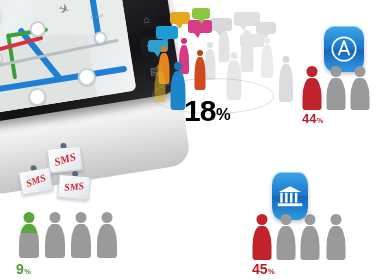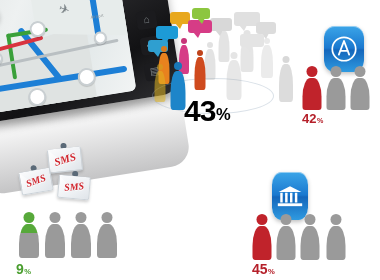--- a/index.html
+++ b/index.html
@@ -366,21 +366,21 @@
       <div class="head" style="top:0; width:8px; height:8px; background:#1a78b8;"></div>
       <div class="body" style="top:9px; width:15px; height:39px; background:#1d85c9;"></div>
     </div>
     <div class="fig" style="left:6px; top:56px; width:12px; height:38px; opacity:.55;">
       <div class="head" style="top:0; width:6px; height:6px; background:#cfa41e;"></div>
       <div class="body" style="top:7px; width:11px; height:31px; background:#e0b422;"></div>
     </div>
   </div>
 
   <div class="pct-label" style="left:184px; top:96px; font-size:30px; letter-spacing:-1px;">
-    <span>43</span><span class="sym">%</span>
+    <span>18</span><span class="sym">%</span>
   </div>
 
   <div class="stat-group" style="left:300px; top:26px; width:80px; height:100px;">
 
     <div class="app-tile" style="left:24px; top:0px; width:40px; height:46px;">
       <div class="glyph">
         <svg width="30" height="30" viewBox="0 0 32 32" aria-hidden="true">
           <circle cx="16" cy="16" r="12.5" fill="none" stroke="#ffffff" stroke-width="1.8"></circle>
           <path d="M16 7.5 L21.5 22 M16 7.5 L10.5 22 M11.8 18 L20.2 18" stroke="#ffffff" stroke-width="1.9" fill="none" stroke-linecap="round"></path>
         </svg>
@@ -394,21 +394,21 @@
     <div class="person" style="left:26px; top:40px; width:20px; height:44px;">
       <div class="p-head" style="top:0; width:11px; height:11px; background:#9a9a9a;"></div>
       <div class="p-body" style="top:12px; width:19px; height:32px; background:#9a9a9a;"></div>
     </div>
     <div class="person" style="left:50px; top:40px; width:20px; height:44px;">
       <div class="p-head" style="top:0; width:11px; height:11px; background:#9a9a9a;"></div>
       <div class="p-body" style="top:12px; width:19px; height:32px; background:#9a9a9a;"></div>
     </div>
 
     <div class="pct-label" style="left:2px; top:86px; font-size:13px; color:#b5202a;">
-      <span>42</span><span class="sym">%</span>
+      <span>44</span><span class="sym">%</span>
     </div>
   </div>
 
   <div class="stat-group" style="left:252px; top:172px; width:120px; height:104px;">
 
     <div class="app-tile" style="left:20px; top:0px; width:36px; height:48px;">
       <div class="glyph">
         <svg width="26" height="26" viewBox="0 0 32 32" aria-hidden="true">
           <polygon points="16,4 30,11 2,11" fill="#ffffff"></polygon>
           <rect x="4" y="12" width="3" height="12" fill="#ffffff"></rect>

